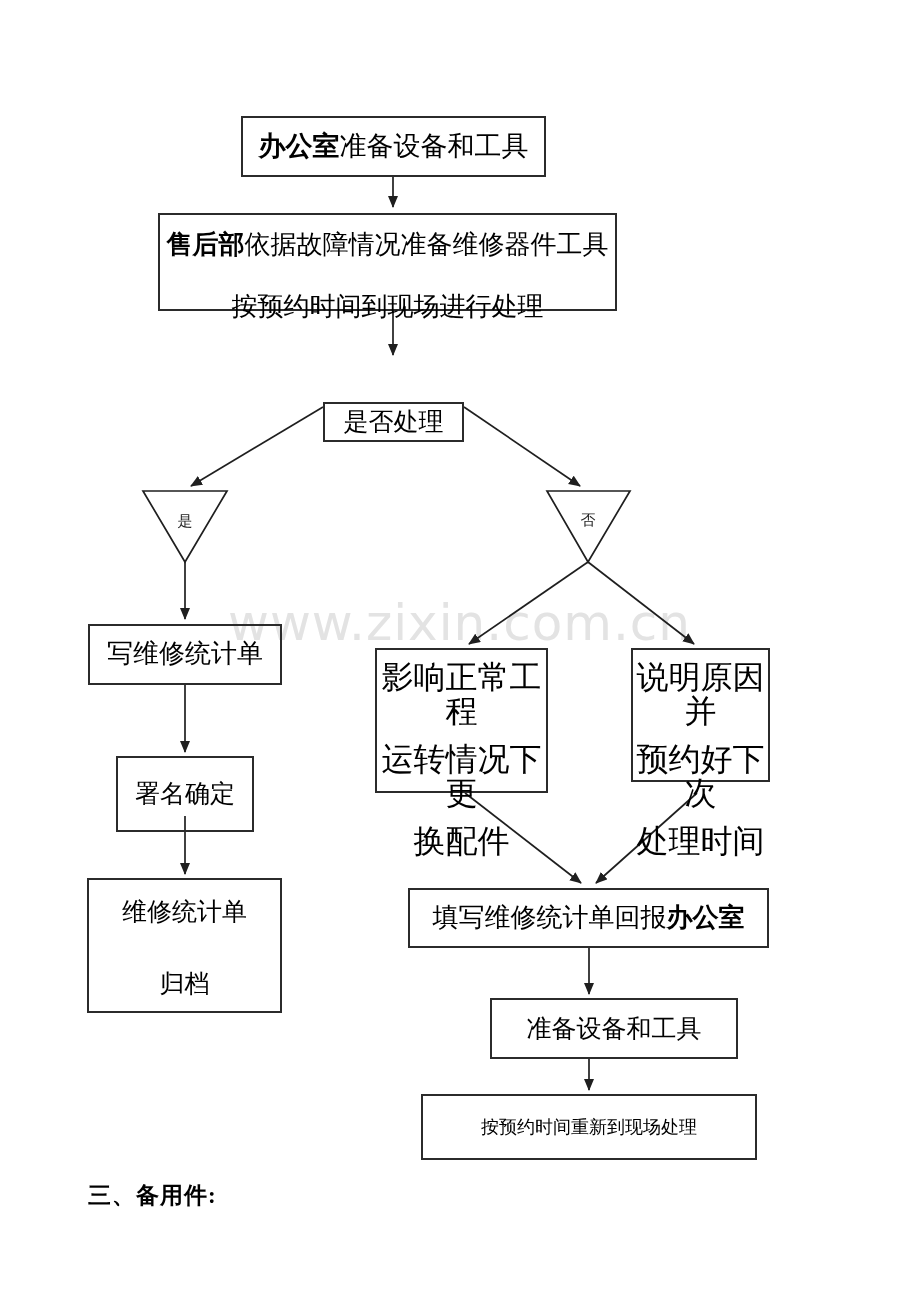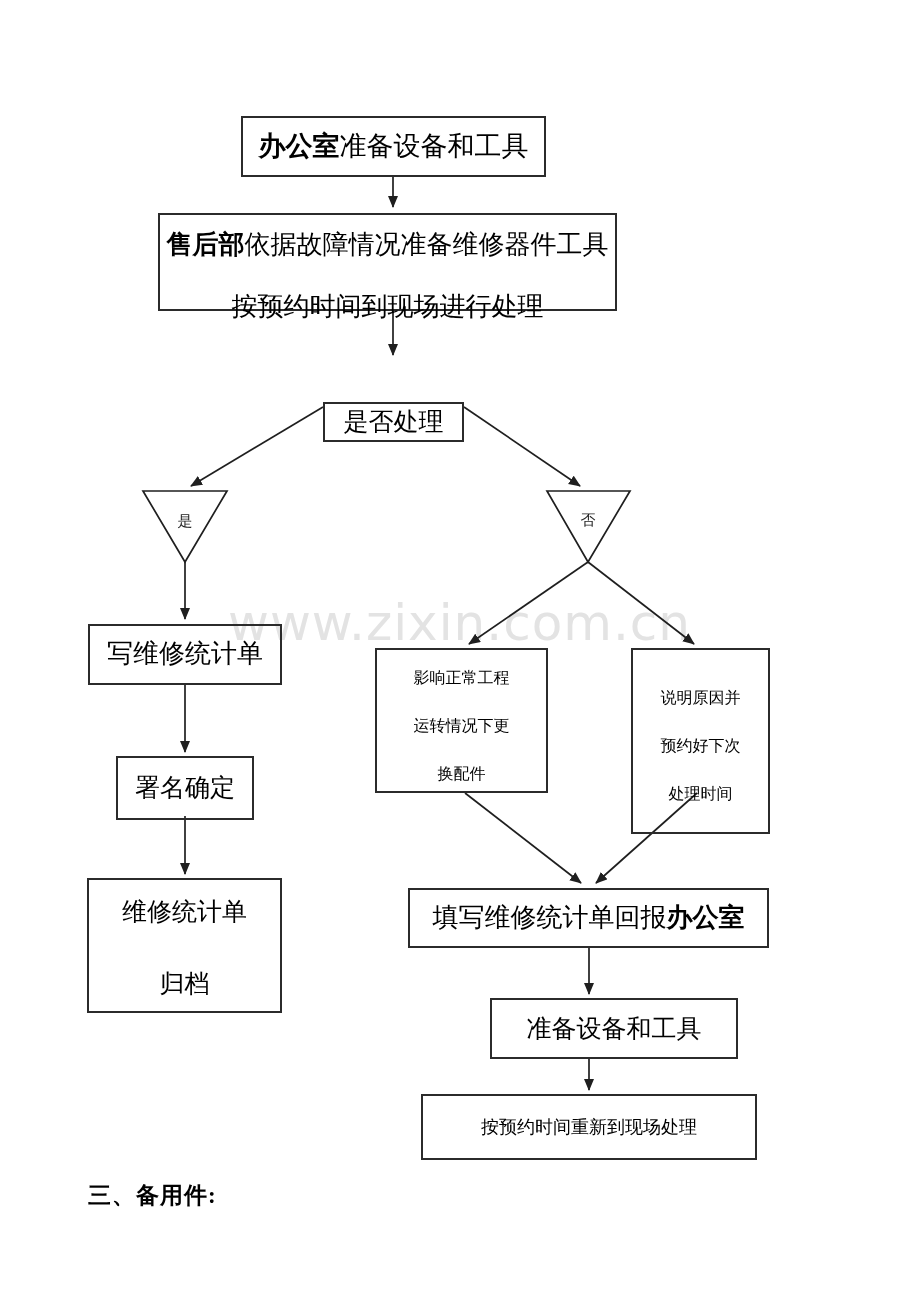--- a/index.html
+++ b/index.html
@@ -50,29 +50,29 @@
   }
   .fc-box .seg-bold { font-weight: bold; }
   .fc-line { display: block; }
 
   #box-receive   { left: 241px; top: 116px; width: 305px; height: 61px; font-size: 27px; }
   #box-prepare   { left: 158px; top: 213px; width: 459px; height: 98px; font-size: 26px; justify-content: flex-start; }
   #box-prepare .fc-line1 { margin-top: 13px; line-height: 34px; }
   #box-prepare .fc-line2 { margin-top: 28px; line-height: 34px; }
   #box-decision  { left: 323px; top: 359px; width: 141px; height: 40px; font-size: 25px; margin-top: 43px; }
   #box-write     { left: 88px;  top: 624px; width: 194px; height: 61px; font-size: 26px; }
-  #box-sign      { left: 116px; top: 756px; width: 138px; height: 64px; font-size: 25px; }
+  #box-sign      { left: 116px; top: 756px; width: 138px; height: 76px; font-size: 25px; }
   #box-archive   { left: 87px;  top: 878px; width: 195px; height: 135px; font-size: 25px; justify-content: flex-start; gap: 20px; }
   #box-archive .fc-line1 { margin-top: 14px; line-height: 35px; }
   #box-archive .fc-line2 { margin-top: 17px; line-height: 35px; }
-  .fc-box3line { justify-content: center; font-size: 16px; }
+  .fc-box3line { justify-content: space-between; font-size: 32px; }
   .fc-box3line .fc-line { line-height: 34px; }
   .fc-box3line .fc-line + .fc-line { margin-top: 14px; }
   #box-replace   { left: 375px; top: 648px; width: 173px; height: 145px; padding-top: 10px; }
-  #box-explain   { left: 631px; top: 648px; width: 139px; height: 186px; padding-top: 10px; }
+  #box-explain   { left: 631px; top: 648px; width: 139px; height: 134px; padding-top: 10px; }
   #box-report    { left: 408px; top: 888px; width: 361px; height: 60px; font-size: 26px; }
   #box-tools     { left: 490px; top: 998px; width: 248px; height: 61px; font-size: 25px; }
   #box-revisit   { left: 421px; top: 1094px; width: 336px; height: 66px; font-size: 18px; }
 
   .tri-label {
     position: absolute;
     z-index: 3;
     font-size: 15px;
     color: #1c1c1c;
     width: 30px;

